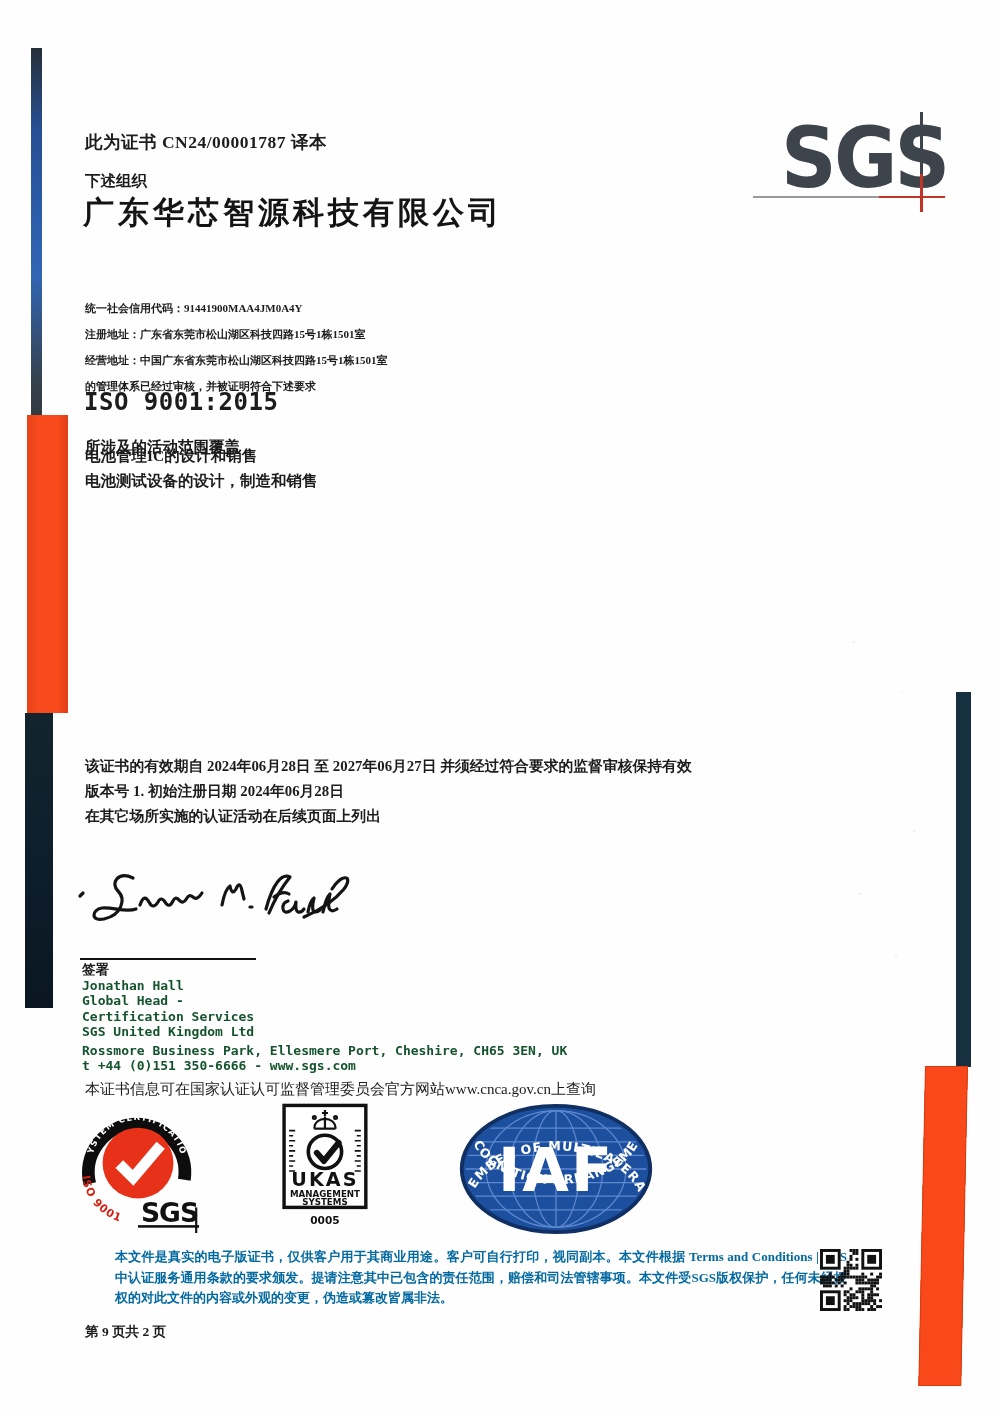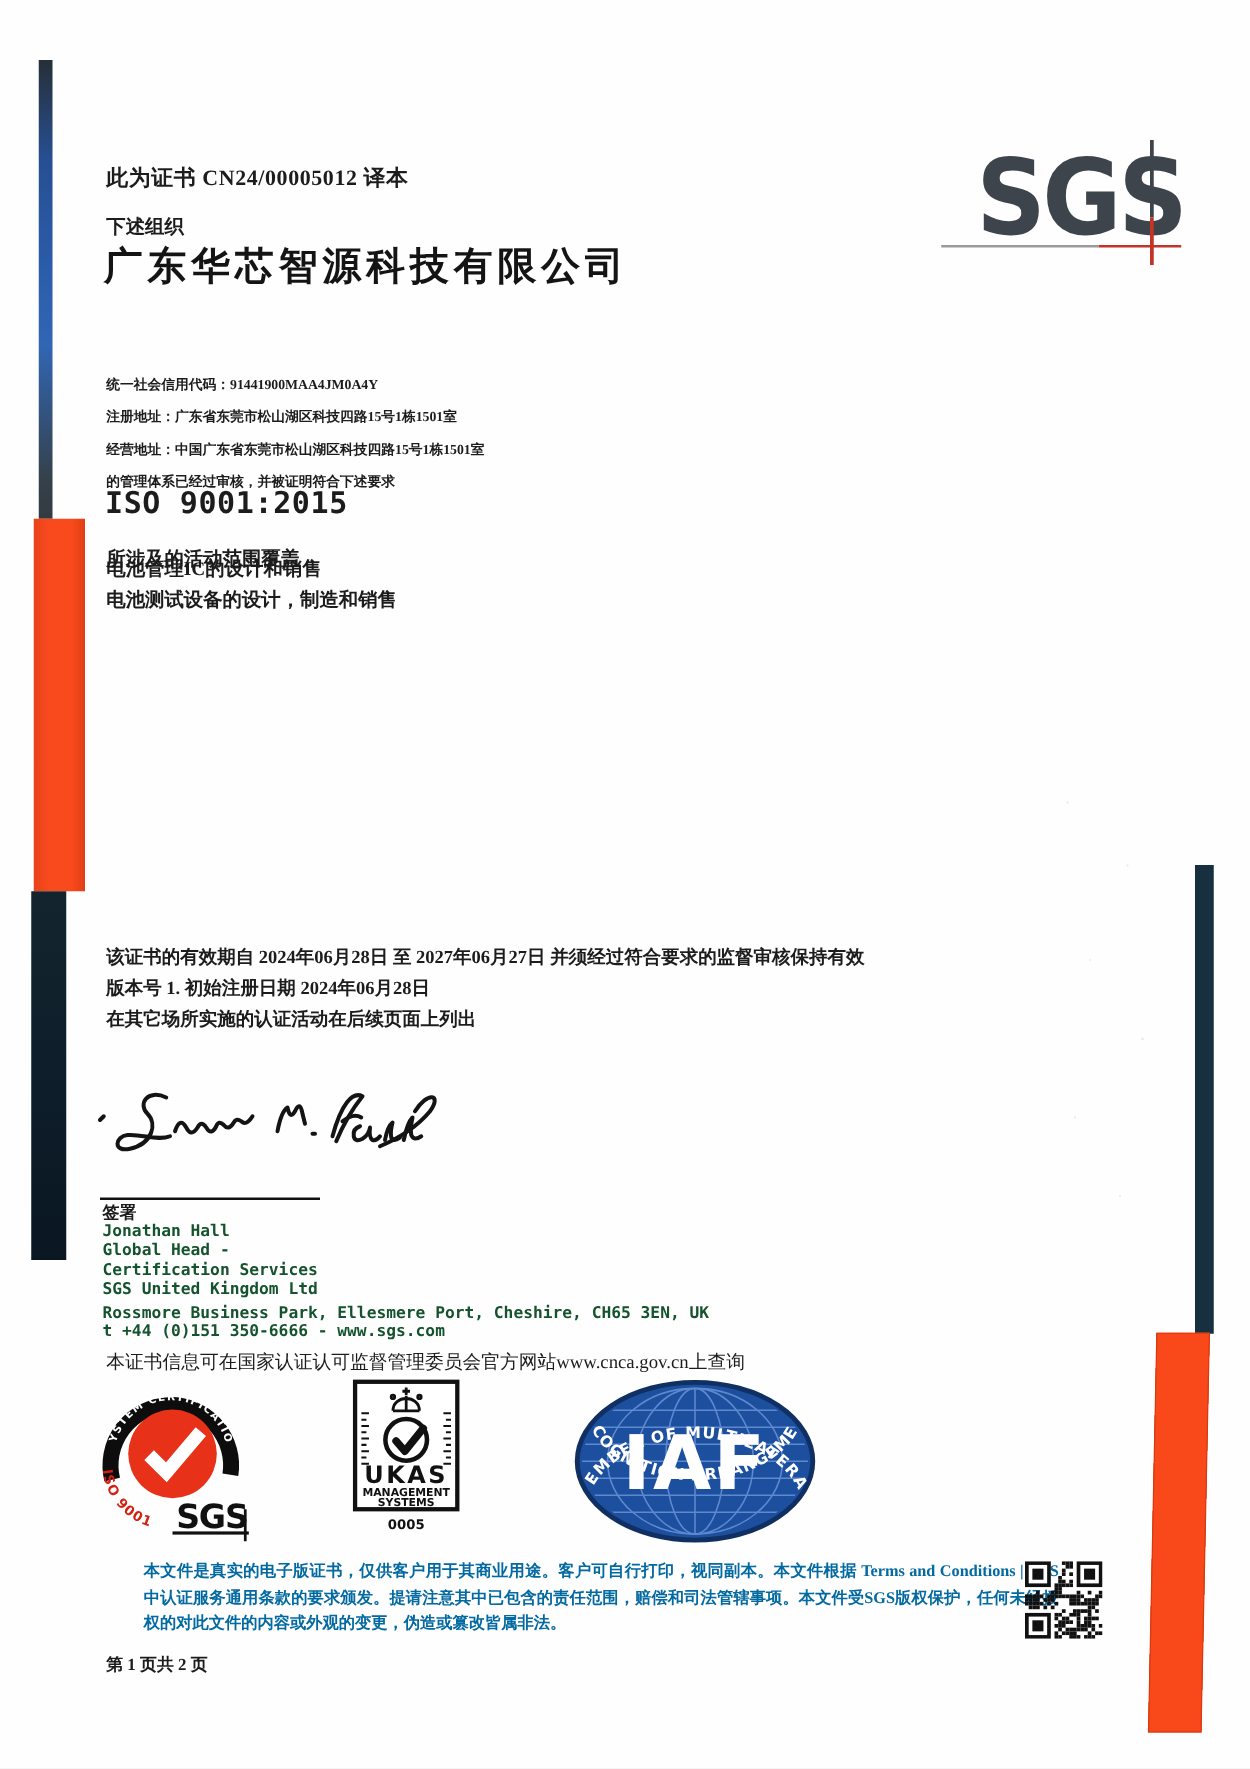--- a/index.html
+++ b/index.html
@@ -73,21 +73,21 @@
   <div class="abs bar-navy-right"></div>
   <div class="abs bar-orange-right"></div>
   <div class="abs noise"></div>
 
   <div class="abs sgs-word">SGS</div>
   <div class="abs sgs-hline-gray"></div>
   <div class="abs sgs-hline-red"></div>
   <div class="abs sgs-vline-dark"></div>
   <div class="abs sgs-vline-red"></div>
 
-  <div class="abs cert-line">此为证书 CN24/00005012 译本</div>
+  <div class="abs cert-line">此为证书 CN24/00001787 译本</div>
   <div class="abs org-intro">下述组织</div>
   <div class="abs company">广东华芯智源科技有限公司</div>
 
   <div class="abs details">
     <div>统一社会信用代码：91441900MAA4JM0A4Y</div>
     <div>注册地址：广东省东莞市松山湖区科技四路15号1栋1501室</div>
     <div>经营地址：中国广东省东莞市松山湖区科技四路15号1栋1501室</div>
     <div>的管理体系已经过审核，并被证明符合下述要求</div>
   </div>
   <div class="abs standard">ISO 9001:2015</div>
@@ -341,15 +341,15 @@
       <rect x="0" y="0" width="21" height="21" fill="#111"></rect>
       <rect x="3" y="3" width="15" height="15" fill="#fff"></rect>
       <rect x="6" y="6" width="9" height="9" fill="#111"></rect>
       <rect x="42" y="0" width="21" height="21" fill="#111"></rect>
       <rect x="45" y="3" width="15" height="15" fill="#fff"></rect>
       <rect x="48" y="6" width="9" height="9" fill="#111"></rect>
       <rect x="0" y="42" width="21" height="21" fill="#111"></rect>
       <rect x="3" y="45" width="15" height="15" fill="#fff"></rect>
       <rect x="6" y="48" width="9" height="9" fill="#111"></rect>
     </svg>
-  <div class="abs page-num">第 1 页共 2 页</div>
+  <div class="abs page-num">第 9 页共 2 页</div>
 
 </div>
 
 </body></html>

